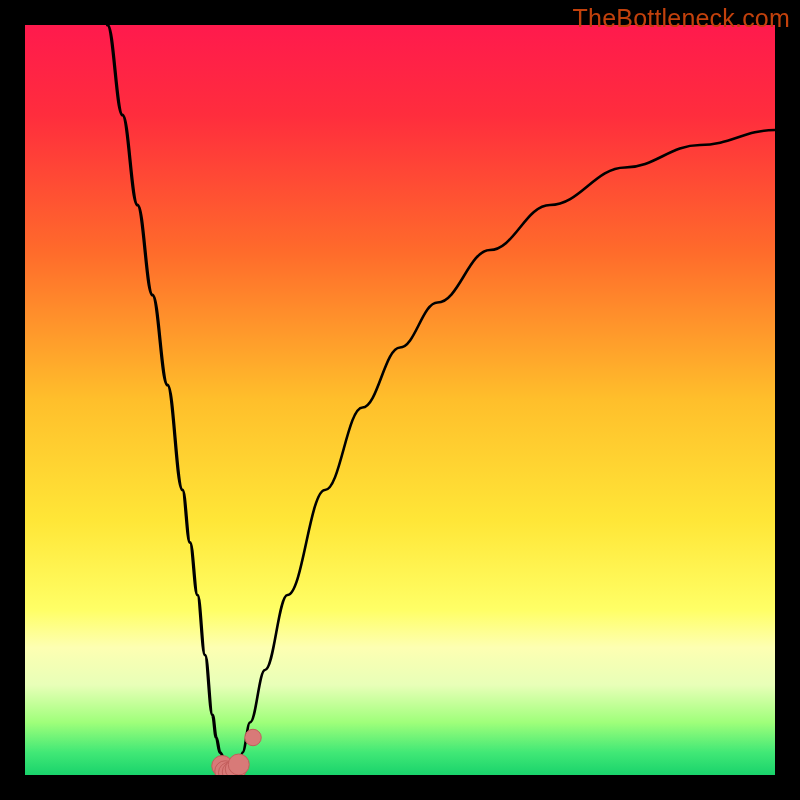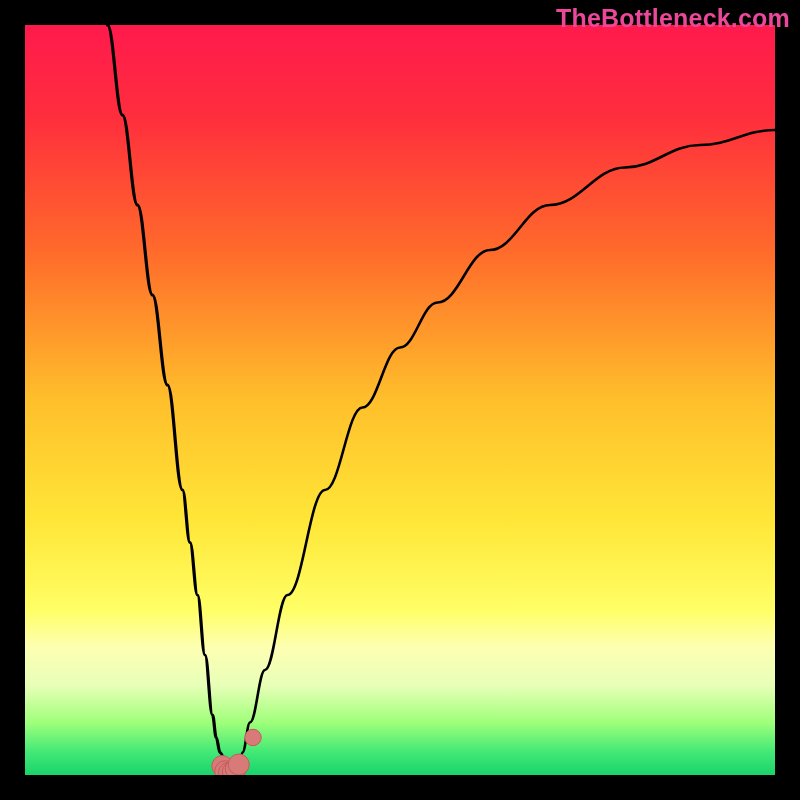--- a/index.html
+++ b/index.html
@@ -23,22 +23,22 @@
     width: 750px;
     height: 750px;
     overflow: hidden;
   }
   .attribution {
     position: absolute;
     top: 4px;
     right: 10px;
     font-family: Arial, Helvetica, sans-serif;
     font-size: 25px;
-    font-weight: 700;
-    color: #ec4899;
+    font-weight: 400;
+    color: #c2410c;
     letter-spacing: 0.2px;
   }
 </style>
 </head>
 <body>
 
 <div class="frame">
   <div class="plot">
     <svg width="750" height="750" viewBox="0 0 750 750" preserveAspectRatio="none">
       <defs>

